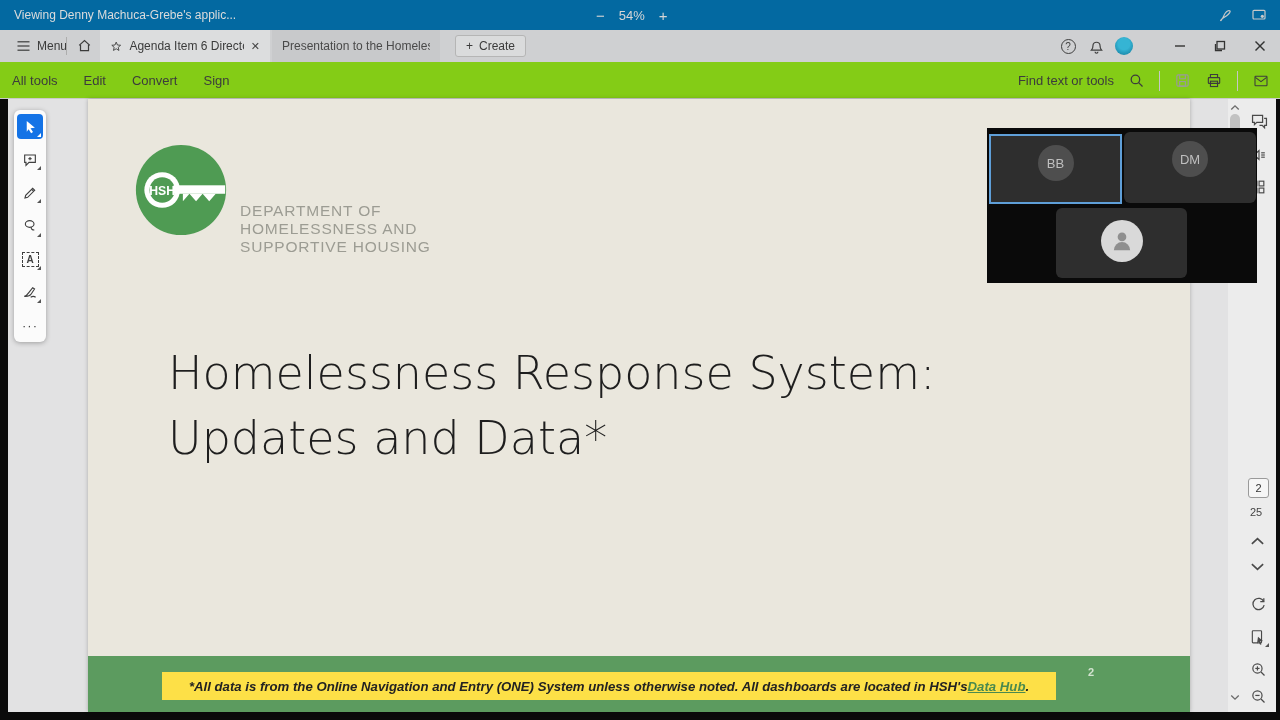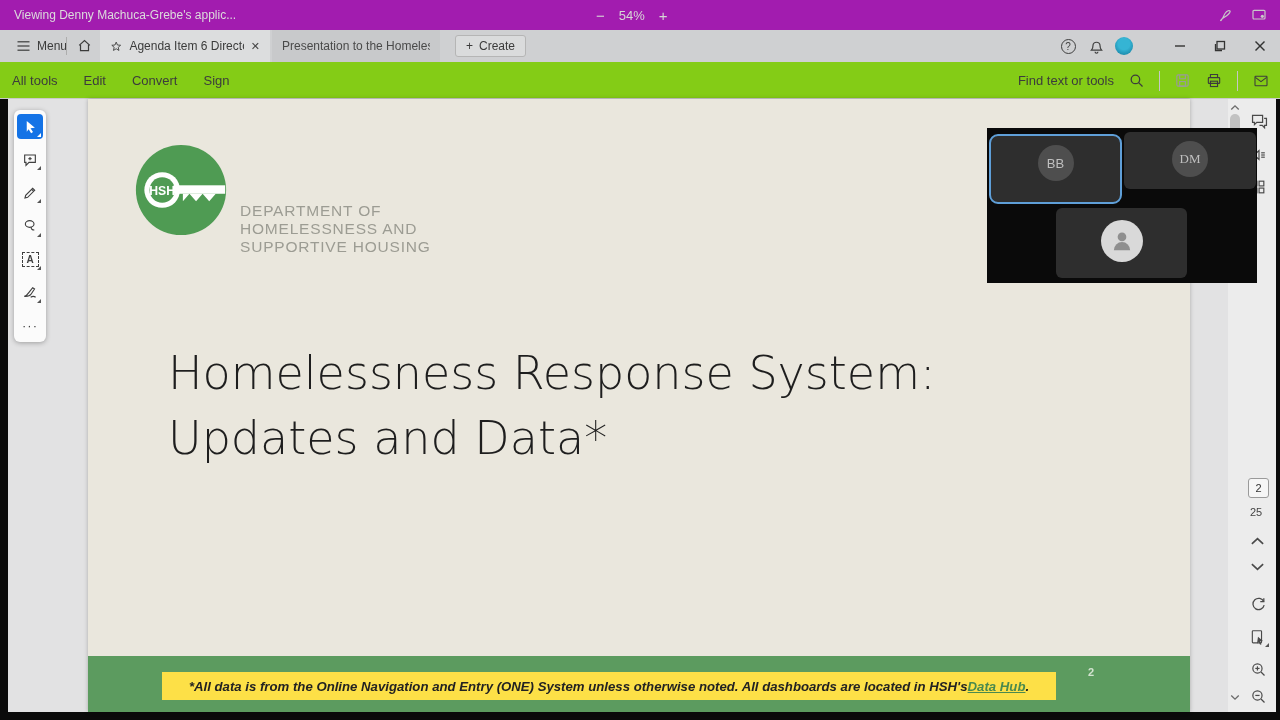--- a/index.html
+++ b/index.html
@@ -1,21 +1,21 @@
 <!DOCTYPE html>
 <html><head>
 <meta charset="utf-8">
 <style>
   * { margin:0; padding:0; box-sizing:border-box; }
   html,body { width:1280px; height:720px; }
   body { font-family:"Liberation Sans","DejaVu Sans",sans-serif; }
   .screen { position:relative; width:1280px; height:720px; background:#0b0b0b; overflow:hidden; }
 
   
-  .meetbar { position:absolute; top:0; left:0; width:1280px; height:30px; background:#a21caf; color:#d6d6d6; }
+  .meetbar { position:absolute; top:0; left:0; width:1280px; height:30px; background:#0369a1; color:#d6d6d6; }
   .meetbar .mtitle { position:absolute; left:14px; top:8px; font-size:12px; color:#dcdcdc; }
   .meet-zoom { position:absolute; left:596px; top:0; height:30px; display:flex; align-items:center; gap:14px; font-size:13px; color:#d6d6d6; }
   .meet-zoom .zbtn { cursor:default; font-size:15px; }
   .meet-icons { position:absolute; right:12px; top:0; height:30px; display:flex; align-items:center; gap:16px; color:#c9c9c9; }
   svg.ic { display:block; }
 
   
   .tabbar { position:absolute; top:30px; left:0; width:1280px; height:32px; background:#cfd0d2; color:#3b3b3b; }
   .menu-btn { position:absolute; left:10px; top:0; height:32px; display:flex; align-items:center; gap:6px; font-size:12px; padding:0 6px; }
   .tb-sep { position:absolute; top:7px; width:1px; height:18px; background:#adadad; }
@@ -71,22 +71,22 @@
   .rail { position:absolute; left:1234px; top:0; width:34px; height:613px; background:#ececec; }
   .rail-ic { position:absolute; left:8px; color:#4a4a4a; }
   .pagebox { position:absolute; left:6px; top:379px; width:21px; height:20px; border:1px solid #9a9a9a; border-radius:3px; background:#f6f6f6; font-size:11px; color:#333; text-align:center; line-height:19px; }
   .pagecount { position:absolute; left:8px; top:407px; font-size:11px; color:#444; }
   .rail-ic.sub { position:absolute; }
   .rail-ic.sub::after { content:""; position:absolute; right:-3px; bottom:-1px; border-left:4px solid transparent; border-bottom:4px solid #555; }
 
   
   .overlay { position:absolute; left:987px; top:128px; width:270px; height:155px; background:#0a0a0a; z-index:50; }
   .vtile { position:absolute; background:#2e2e2e; border-radius:6px; }
-  .vtile.t-bb { left:2px; top:6px; width:133px; height:70px; border:2px solid #5f9fd8; border-radius:9px; }
-  .vtile.t-dm { left:137px; top:4px; width:132px; height:57px;font-family:Liberation Serif, serif; }
+  .vtile.t-bb { left:2px; top:6px; width:133px; height:70px; border:2px solid #5f9fd8; border-radius:0; }
+  .vtile.t-dm { left:137px; top:4px; width:132px; height:71px; }
   .vtile.t-anon { left:69px; top:80px; width:131px; height:70px; }
   .init-circ { position:absolute; left:50%; top:9px; transform:translateX(-50%); width:36px; height:36px; border-radius:50%; background:#4e4e4e; color:#bfbfbf; font-size:13px; display:flex; align-items:center; justify-content:center; }
   .anon-circ { position:absolute; left:50%; top:12px; transform:translateX(-50%); width:42px; height:42px; border-radius:50%; background:#d9d9d9; display:flex; align-items:center; justify-content:center; color:#8f8f8f; }
 </style>
 </head>
 <body>
 
 <div class="screen">
 
   <div class="meetbar">

